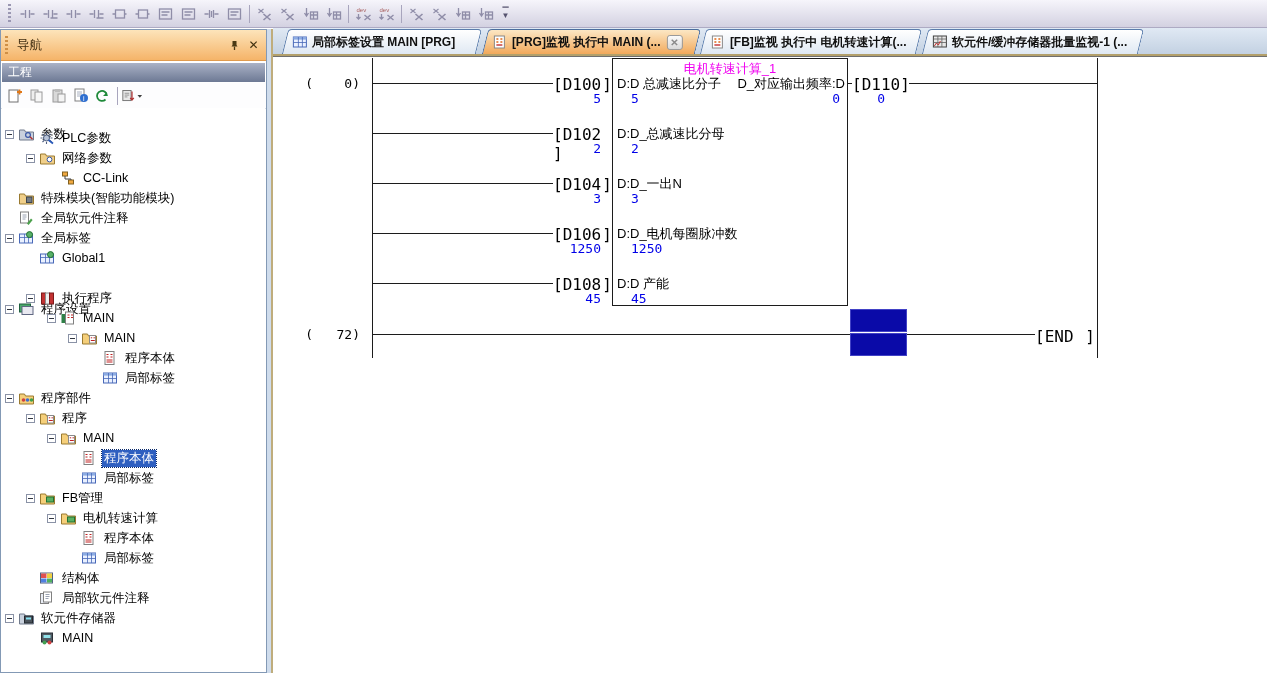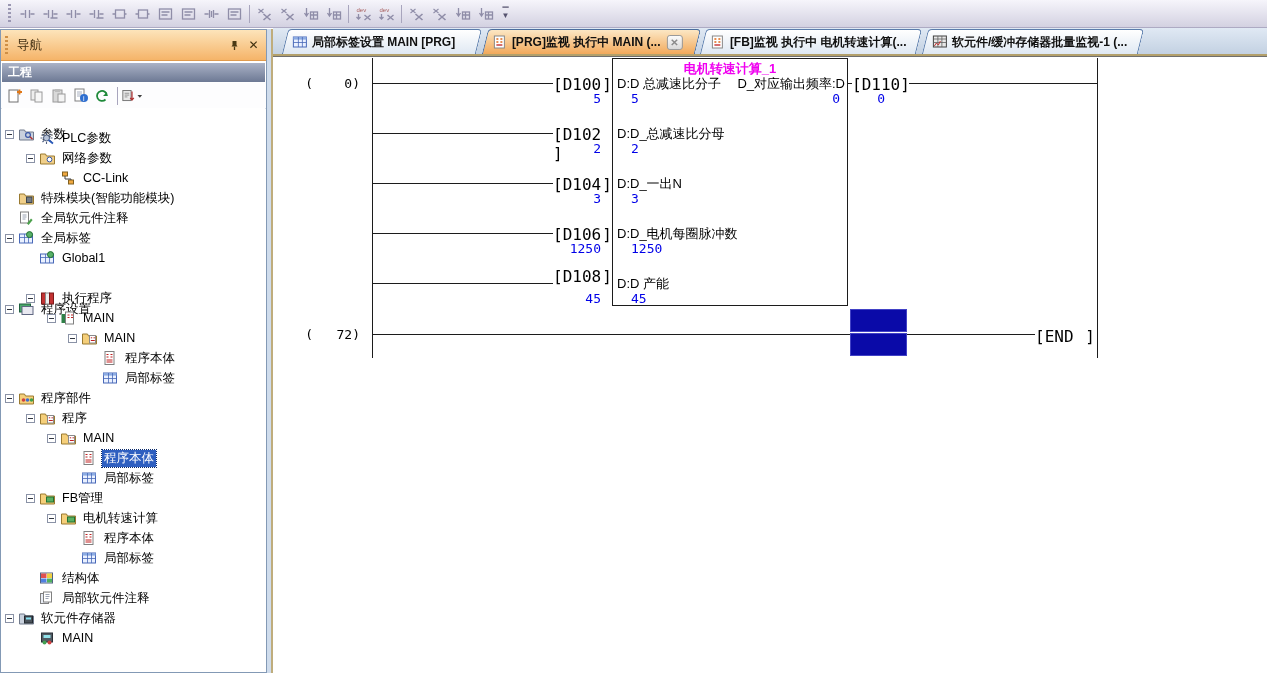--- a/index.html
+++ b/index.html
@@ -25,21 +25,21 @@
   #nav-title { height:26px; background:linear-gradient(#fde4ba,#f5b469);
     border-bottom:1px solid #e09b4d; display:flex; align-items:center; padding:15px 4px;
     font-size:12.5px; color:#3f2c10; }
   #nav-title .grip { height:18px; background:repeating-linear-gradient(#c78援 0 2px, transparent 2px 4px); }
   #nav-title .grip { background:repeating-linear-gradient(#cf8f45 0 2px, transparent 2px 4px); }
   #nav-title .spacer { flex:1; }
   .titlebtn { width:17px; height:16px; display:flex; align-items:center; justify-content:center;
     color:#40300f; font-size:11px; margin-left:2px; border-radius:2px; }
   #project-bar { height:19px; margin:2px 1px 1px 1px;
     background:linear-gradient(#aab2c6,#6d7994); color:#fff; font-size:12px;
-    display:flex; align-items:center; padding-left:6px;font-weight:bold; }
+    display:flex; align-items:center; padding-left:6px; }
   #nav-toolbar { height:26px; display:flex; align-items:center; padding-left:3px;
     border-bottom:1px solid #d7dce6; background:#fdfdfe; }
   .nti { width:22px; height:21px; display:flex; align-items:center; justify-content:center; }
   #tree { position:absolute; left:1px; right:1px; top:78px; bottom:1px; background:#fff;
     font-size:12.5px; overflow:hidden; }
   .trow { position:absolute; height:20px; display:flex; align-items:center; white-space:nowrap; }
   .texp { width:9px; height:9px; border:1px solid #8a92a6; background:#fff; position:relative;
     margin-right:4px; flex:none; }
   .texp::after { content:""; position:absolute; left:1px; right:1px; top:3px; height:1px; background:#30353f; }
   .texp.none { visibility:hidden; }
@@ -568,21 +568,21 @@
   </div>
 
 <div id="editor">
 
   <div class="lad rungnum" style="left:20px; top:19px; width:67px;">(    0)</div>
   <div class="lad rungnum" style="left:20px; top:270px; width:67px;">(   72)</div>
 
   <div class="lad vline" style="left:99px; top:1px; height:300px;"></div>
   <div class="lad vline" style="left:824px; top:1px; height:300px;"></div>
 
-  <div class="lad" id="fb-box" style="left:339px; top:1px; width:236px; height:248px;font-weight:bold;">
+  <div class="lad" id="fb-box" style="left:339px; top:1px; width:236px; height:248px;">
     <div id="fb-title" style="margin-top: 1px; color: rgb(240, 0, 240);">电机转速计算_1</div>
   </div>
 
   <div id="ladder-rows">
       <div class="lad hline" style="left: 99px; width: 181px; top: 26px;"></div>
       <div class="lad mono opd" style="left: 280px; width: 59px; top: 18px;">
         <span>[D100</span>
         <span>]</span>
       </div>
       <div class="lad val" style="left: 280px; width: 48px; top: 34px; color: rgb(0, 0, 232);">5</div>
@@ -606,21 +606,21 @@
       <div class="lad val" style="left: 358px; width: 34px; top: 134px; text-align: left; color: rgb(0, 0, 232);">3</div>
       <div class="lad hline" style="left: 99px; width: 181px; top: 176px;"></div>
       <div class="lad mono opd" style="left: 280px; width: 59px; top: 168px;">
         <span>[D106</span>
         <span>]</span>
       </div>
       <div class="lad val" style="left: 280px; width: 48px; top: 184px; color: rgb(0, 0, 232);">1250</div>
       <div class="lad pinlab" style="left: 344px; top: 168px;">D:D_电机每圈脉冲数</div>
       <div class="lad val" style="left: 358px; width: 34px; top: 184px; text-align: left; color: rgb(0, 0, 232);">1250</div>
       <div class="lad hline" style="left: 99px; width: 181px; top: 226px;"></div>
-      <div class="lad mono opd" style="left: 280px; width: 59px; top: 210px;">
+      <div class="lad mono opd" style="left: 280px; width: 59px; top: 218px;">
         <span>[D108</span>
         <span>]</span>
       </div>
       <div class="lad val" style="left: 280px; width: 48px; top: 234px; color: rgb(0, 0, 232);">45</div>
       <div class="lad pinlab" style="left: 344px; top: 218px;">D:D 产能</div>
       <div class="lad val" style="left: 358px; width: 34px; top: 234px; text-align: left; color: rgb(0, 0, 232);">45</div>
     </div>
 
   <div class="lad pinlab" style="left:390px; top:18px; width:182px; text-align:right;">D_对应输出频率:D</div>
   <div class="lad val mon" style="left: 520px; top: 34px; width: 47px; color: rgb(0, 0, 232);">0</div>

